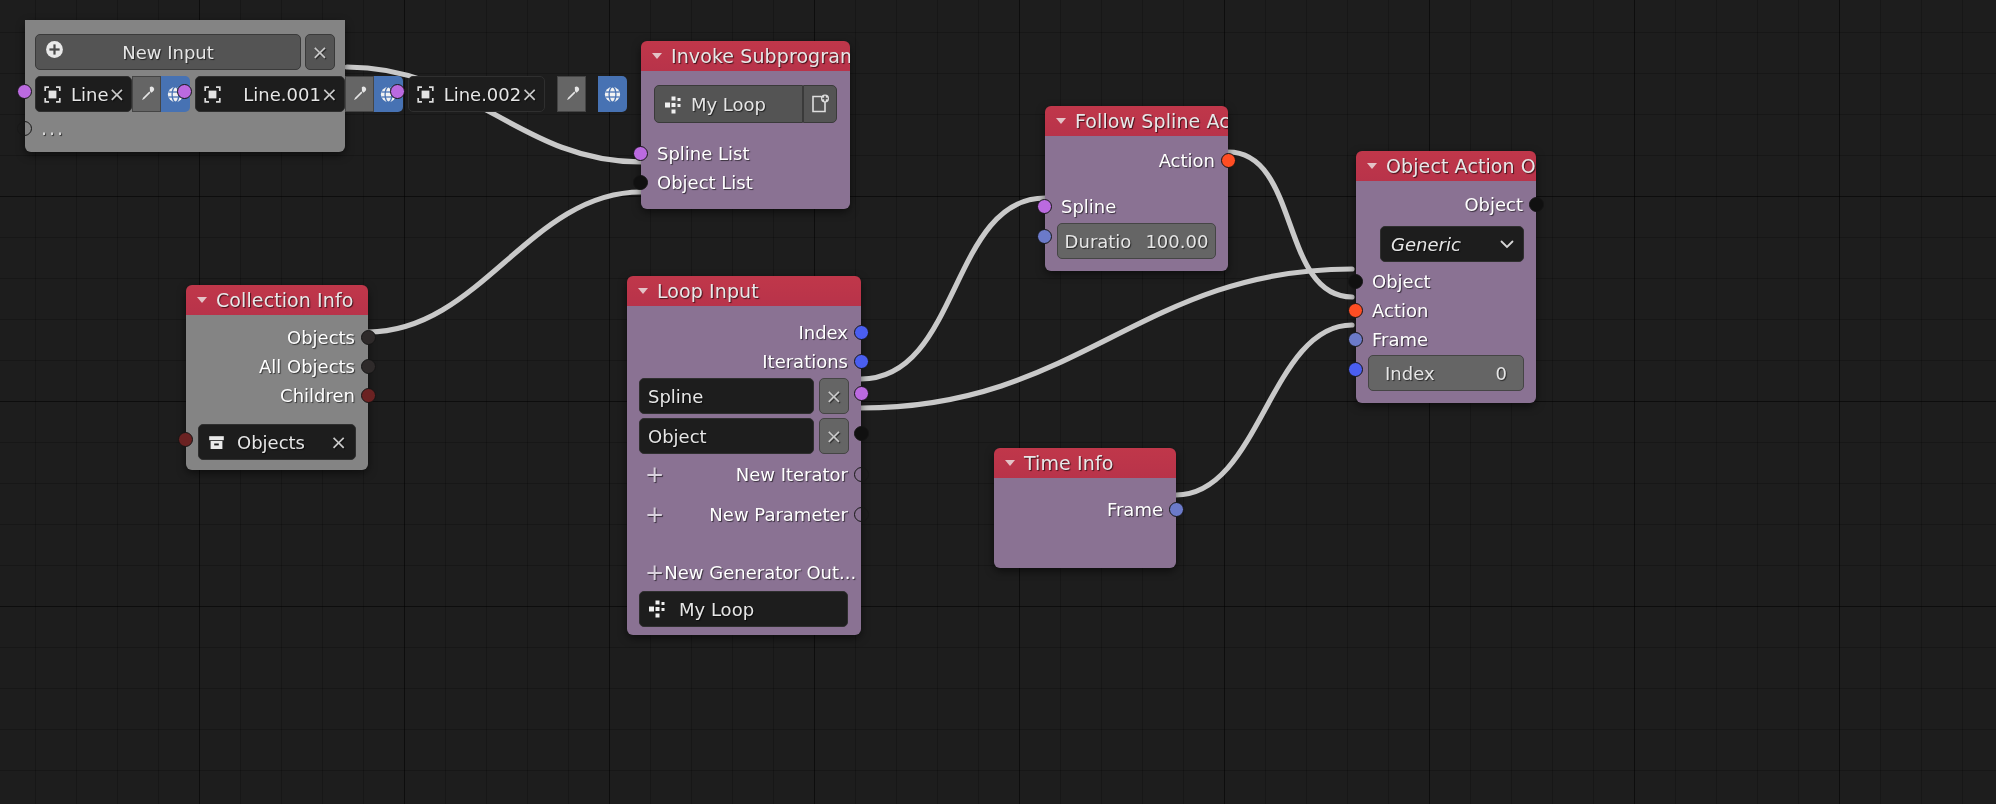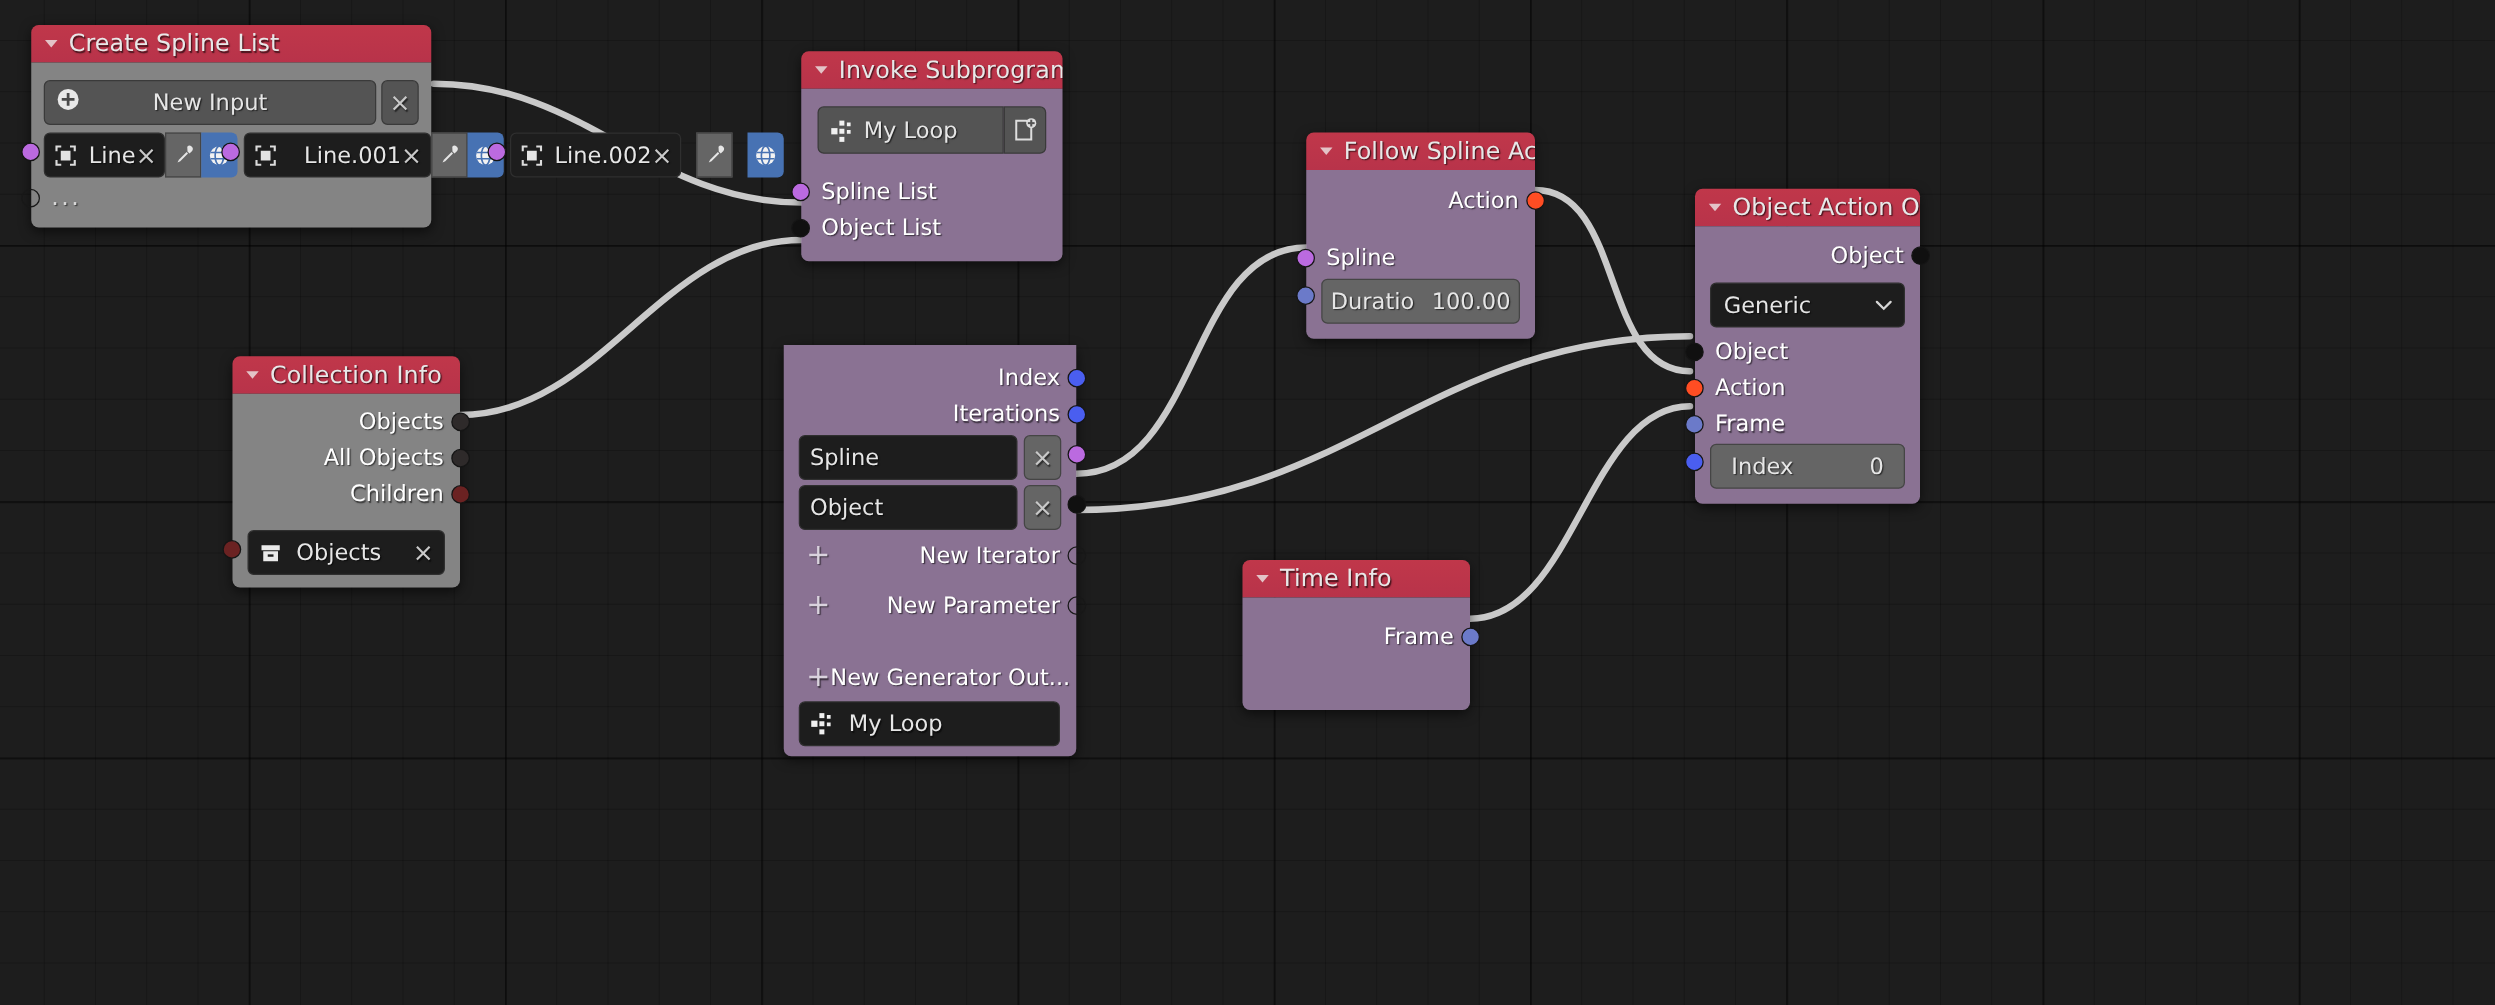--- a/index.html
+++ b/index.html
@@ -135,24 +135,20 @@
 
       <path d="M861,408 C1080,408 1140,269 1352,269"></path>
 
       <path d="M1228,152 C1300,152 1280,297 1352,297"></path>
 
       <path d="M1176,495 C1260,495 1270,325 1352,325"></path>
     </g>
   </svg>
 
   <div class="node" style="left:25px; top:20px; width:320px;">
-    <div class="node-header hdr-red">
-      <span class="tri"></span>
-      <span>Create Spline List</span>
-    </div>
     <div class="node-body body-gray" style="padding-top:8px;">
 
 
       <div style="display:flex; gap:4px; padding:6px 10px 0 10px;">
         <div class="w w-mid w-center" style="flex:1; position:relative;">
           <span style="position:absolute; left:9px; top:5px;">
             <svg class="icn" width="19" height="19" viewBox="0 0 19 19">
               <circle cx="9.5" cy="9.5" r="8.4" fill="#e9e9e9"></circle>
               <rect x="8.4" y="4.4" width="2.2" height="10.2" fill="#4a4a4a"></rect>
               <rect x="4.4" y="8.4" width="10.2" height="2.2" fill="#4a4a4a"></rect>
@@ -377,20 +373,24 @@
             </span>
             <span>Objects</span>
           </span>
           <span class="xbtn">×</span>
         </div>
       </div>
     </div>
   </div>
 
   <div class="node" style="left:627px; top:276px; width:234px;">
+    <div class="node-header hdr-red">
+      <span class="tri"></span>
+      <span>Loop Input</span>
+    </div>
     <div class="node-body body-purple" style="padding-top:12px; padding-bottom:8px;">
 
       <div class="row out">
         <span>Index</span>
         <span class="sock right s-brblue" style="top:7px;"></span>
       </div>
       <div class="row out">
         <span>Iterations</span>
         <span class="sock right s-brblue" style="top:7px;"></span>
       </div>
@@ -500,21 +500,21 @@
       <span class="tri"></span>
       <span>Object Action Ou...</span>
     </div>
     <div class="node-body body-purple" style="padding-top:9px; padding-bottom:12px;">
 
       <div class="row out">
         <span>Object</span>
         <span class="sock right s-black" style="top:7px;"></span>
       </div>
 
-      <div style="padding:7px 12px 0 12px;">
+      <div style="padding:7px 12px 0 24px;font-style:italic;">
         <div class="w w-dark" style="padding-left:10px; padding-right:9px; justify-content:space-between;">
           <span>Generic</span>
           <span>
             <svg class="icn" width="14" height="9" viewBox="0 0 14 9">
               <path d="M1.5,1.5 L7,7 L12.5,1.5" fill="none" stroke="#d6d6d6" stroke-width="1.8" stroke-linecap="round"></path>
             </svg>
           </span>
         </div>
       </div>
 

